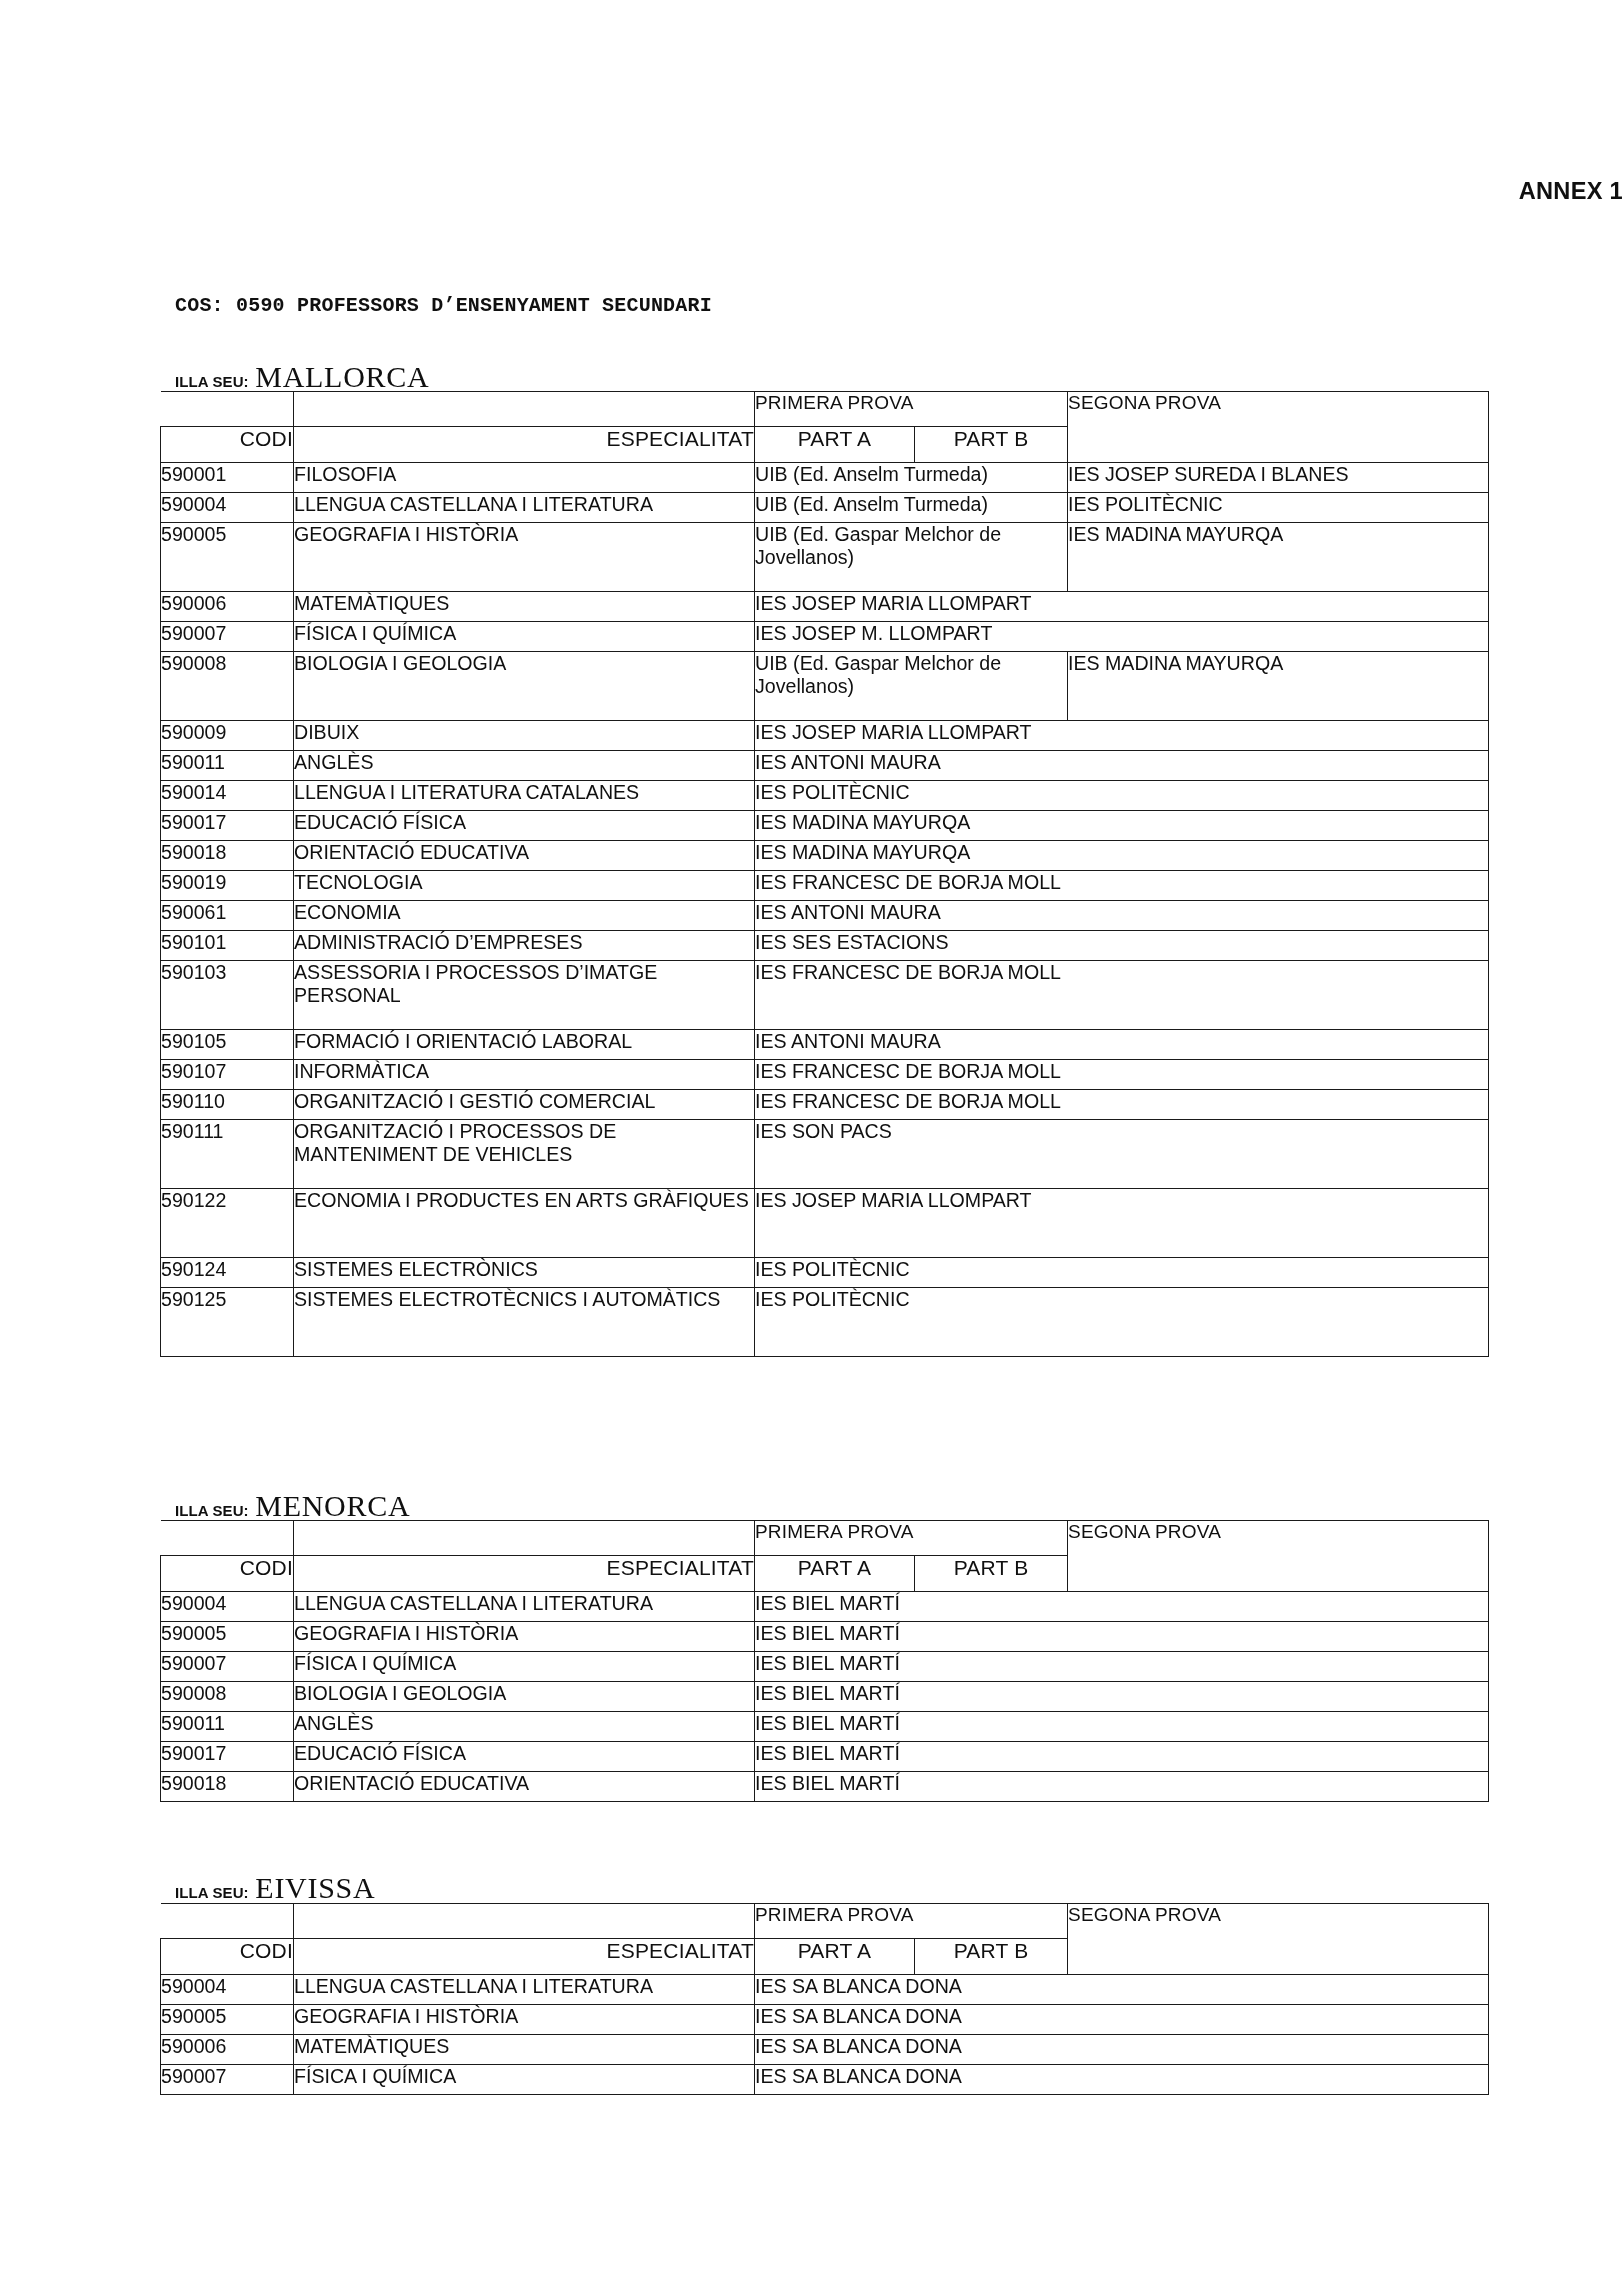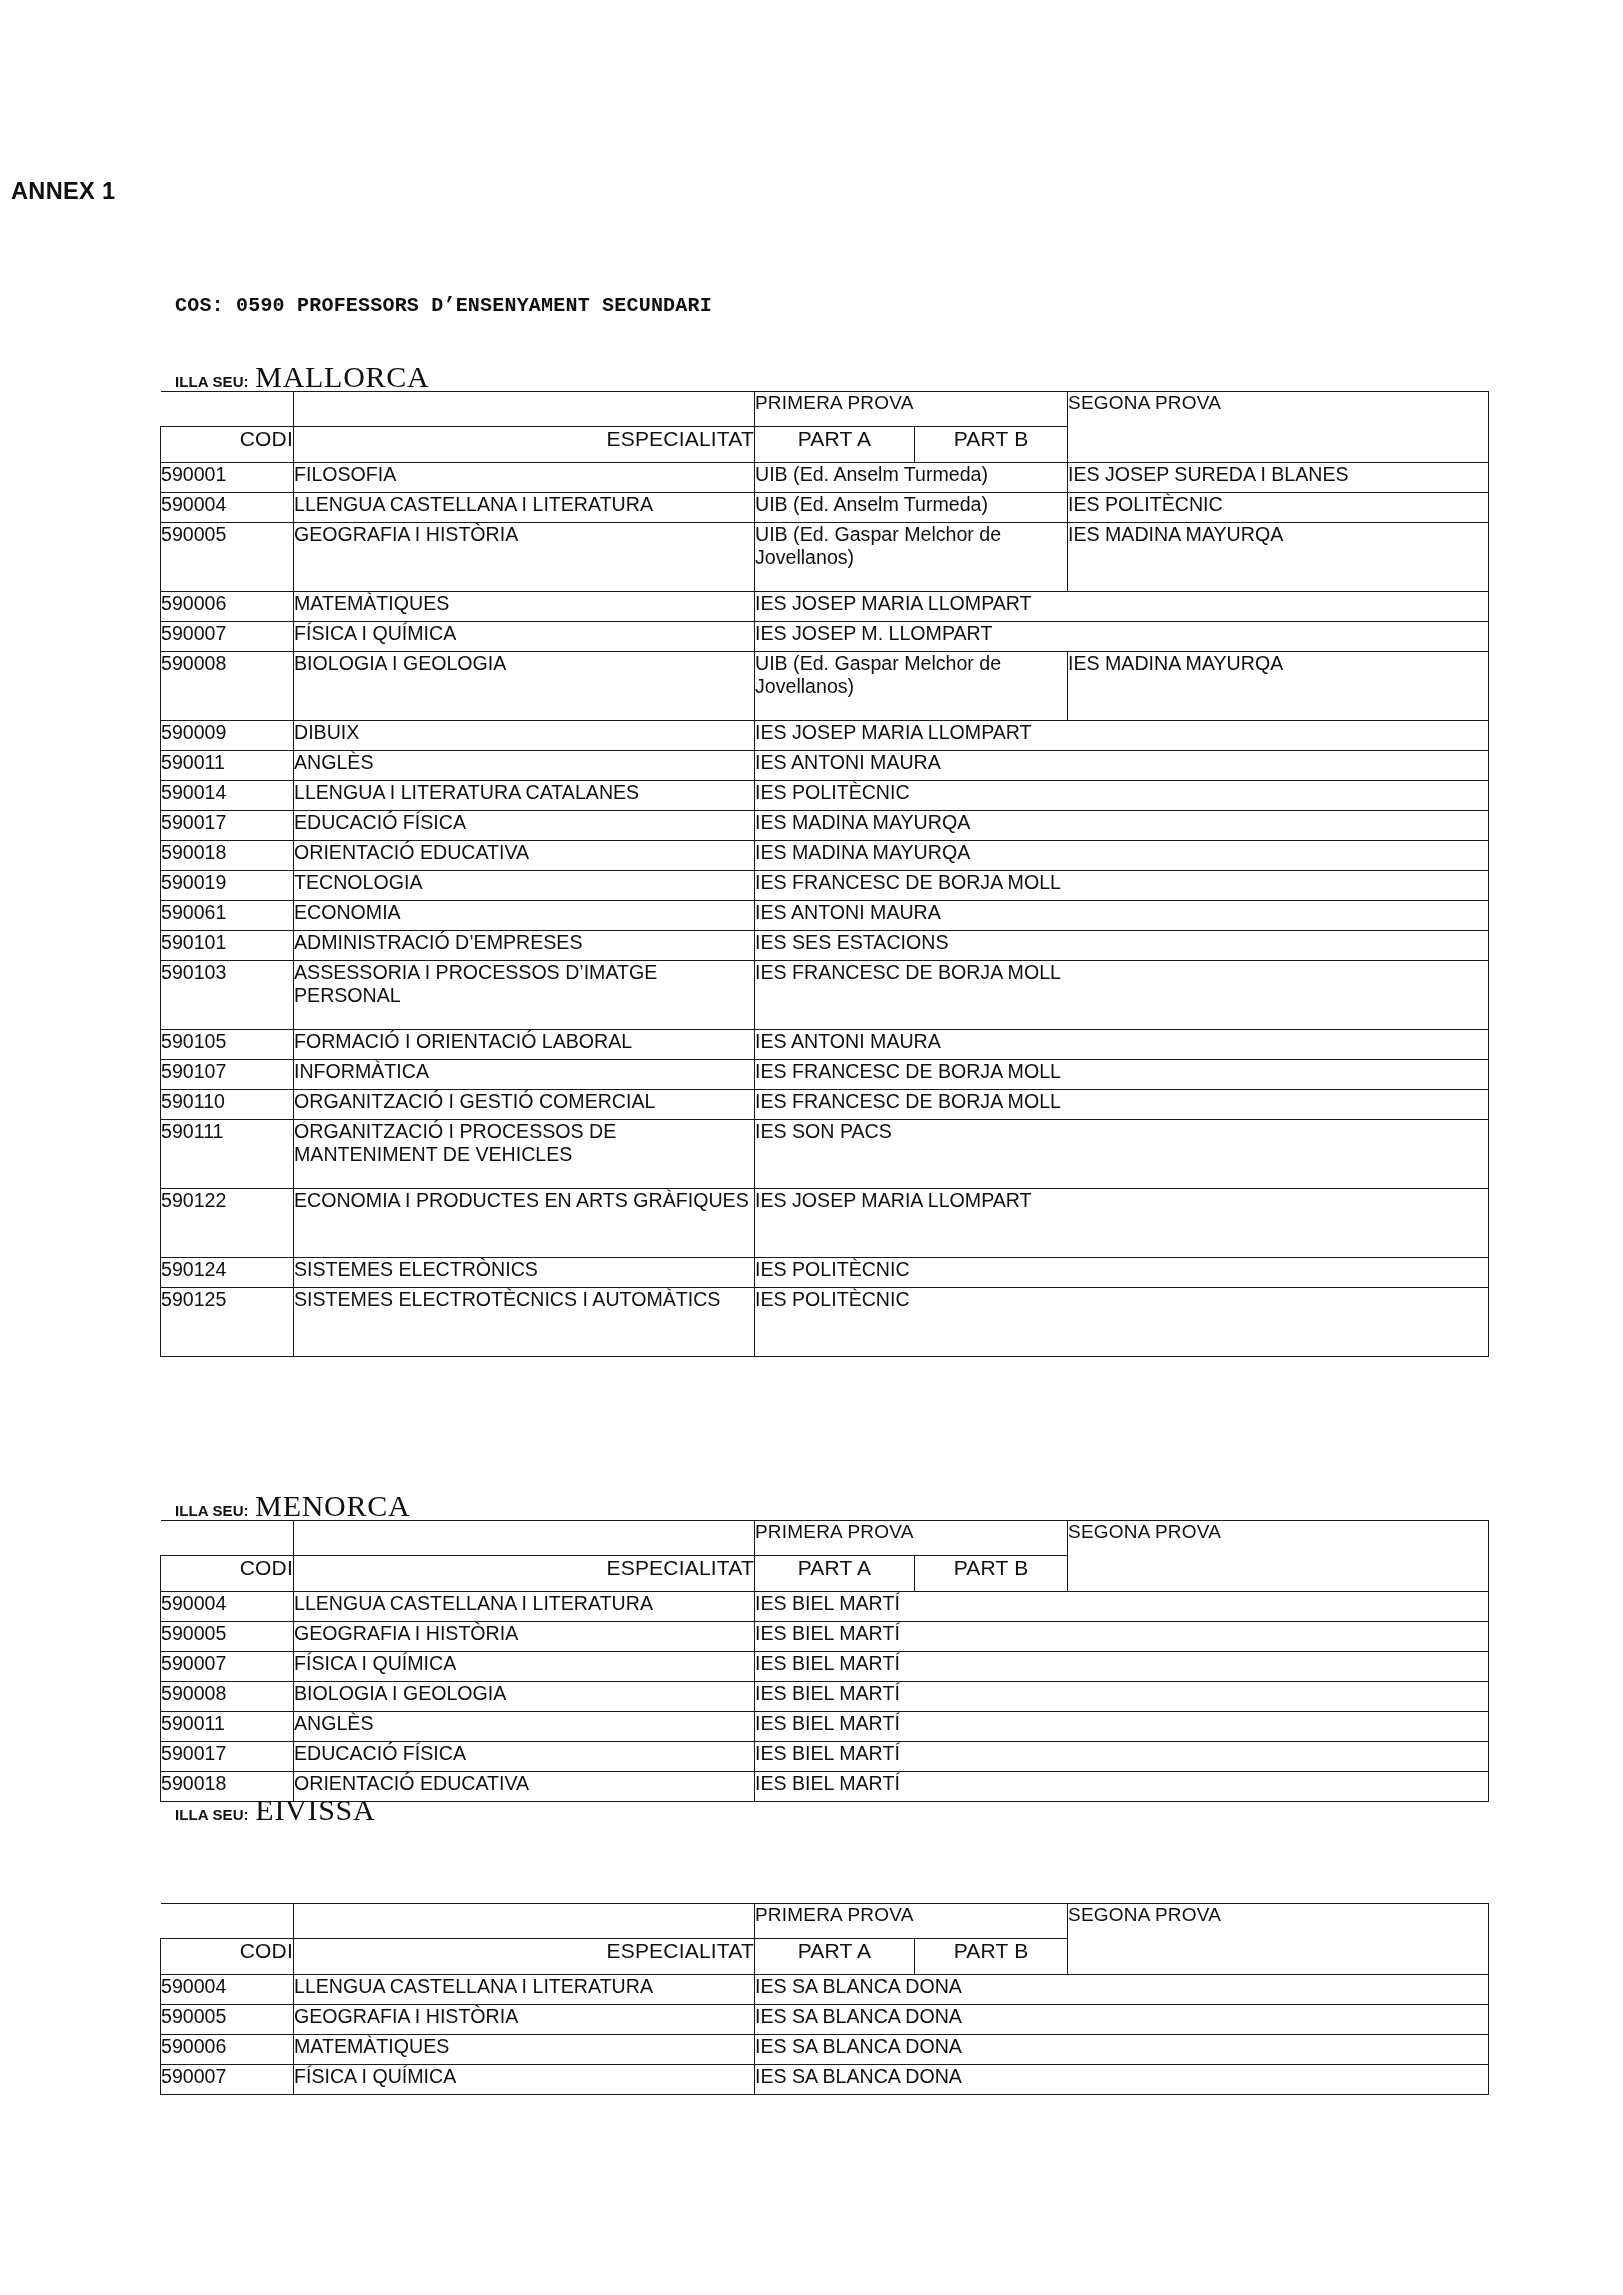--- a/index.html
+++ b/index.html
@@ -19,21 +19,21 @@
     position: absolute;
     left: 0; top: 0;
     width: 1623px;
     height: 2295px;
   }
 
   
   .doc-title {
     position: absolute;
     left: 0; right: 0;
-    text-align: left;
+    text-align: right;
     font-weight: bold;
     font-size: 23.6px;
     letter-spacing: 0.3px;
     margin-left: 11px;
   }
   #annex-title { top: 178px; }
   #subtitle    { top: 216px; }
 
   #cos-line {
     position: absolute;
@@ -333,21 +333,21 @@
           <td class="ctr" colspan="3">IES BIEL MARTÍ</td>
         </tr>
         <tr class="rowbase">
           <td class="codi">590018</td>
           <td class="esp">ORIENTACIÓ EDUCATIVA</td>
           <td class="ctr" colspan="3">IES BIEL MARTÍ</td>
         </tr>
       </tbody>
   </table>
 
-  <div class="illa-seu" id="illa-2" style="top:1793px;text-align:right;">
+  <div class="illa-seu" id="illa-2" style="top:1871px;text-align:right;">
     <span class="lbl">ILLA SEU:</span>
     <span class="val">EIVISSA</span>
   </div>
   <table class="seu" id="table-2" style="left:160px; top:1903px; width:1328px;">
     <colgroup>
       <col class="c-codi">
         <col class="c-esp">
         <col class="c-pa">
         <col class="c-pb">
         <col class="c-seg">

